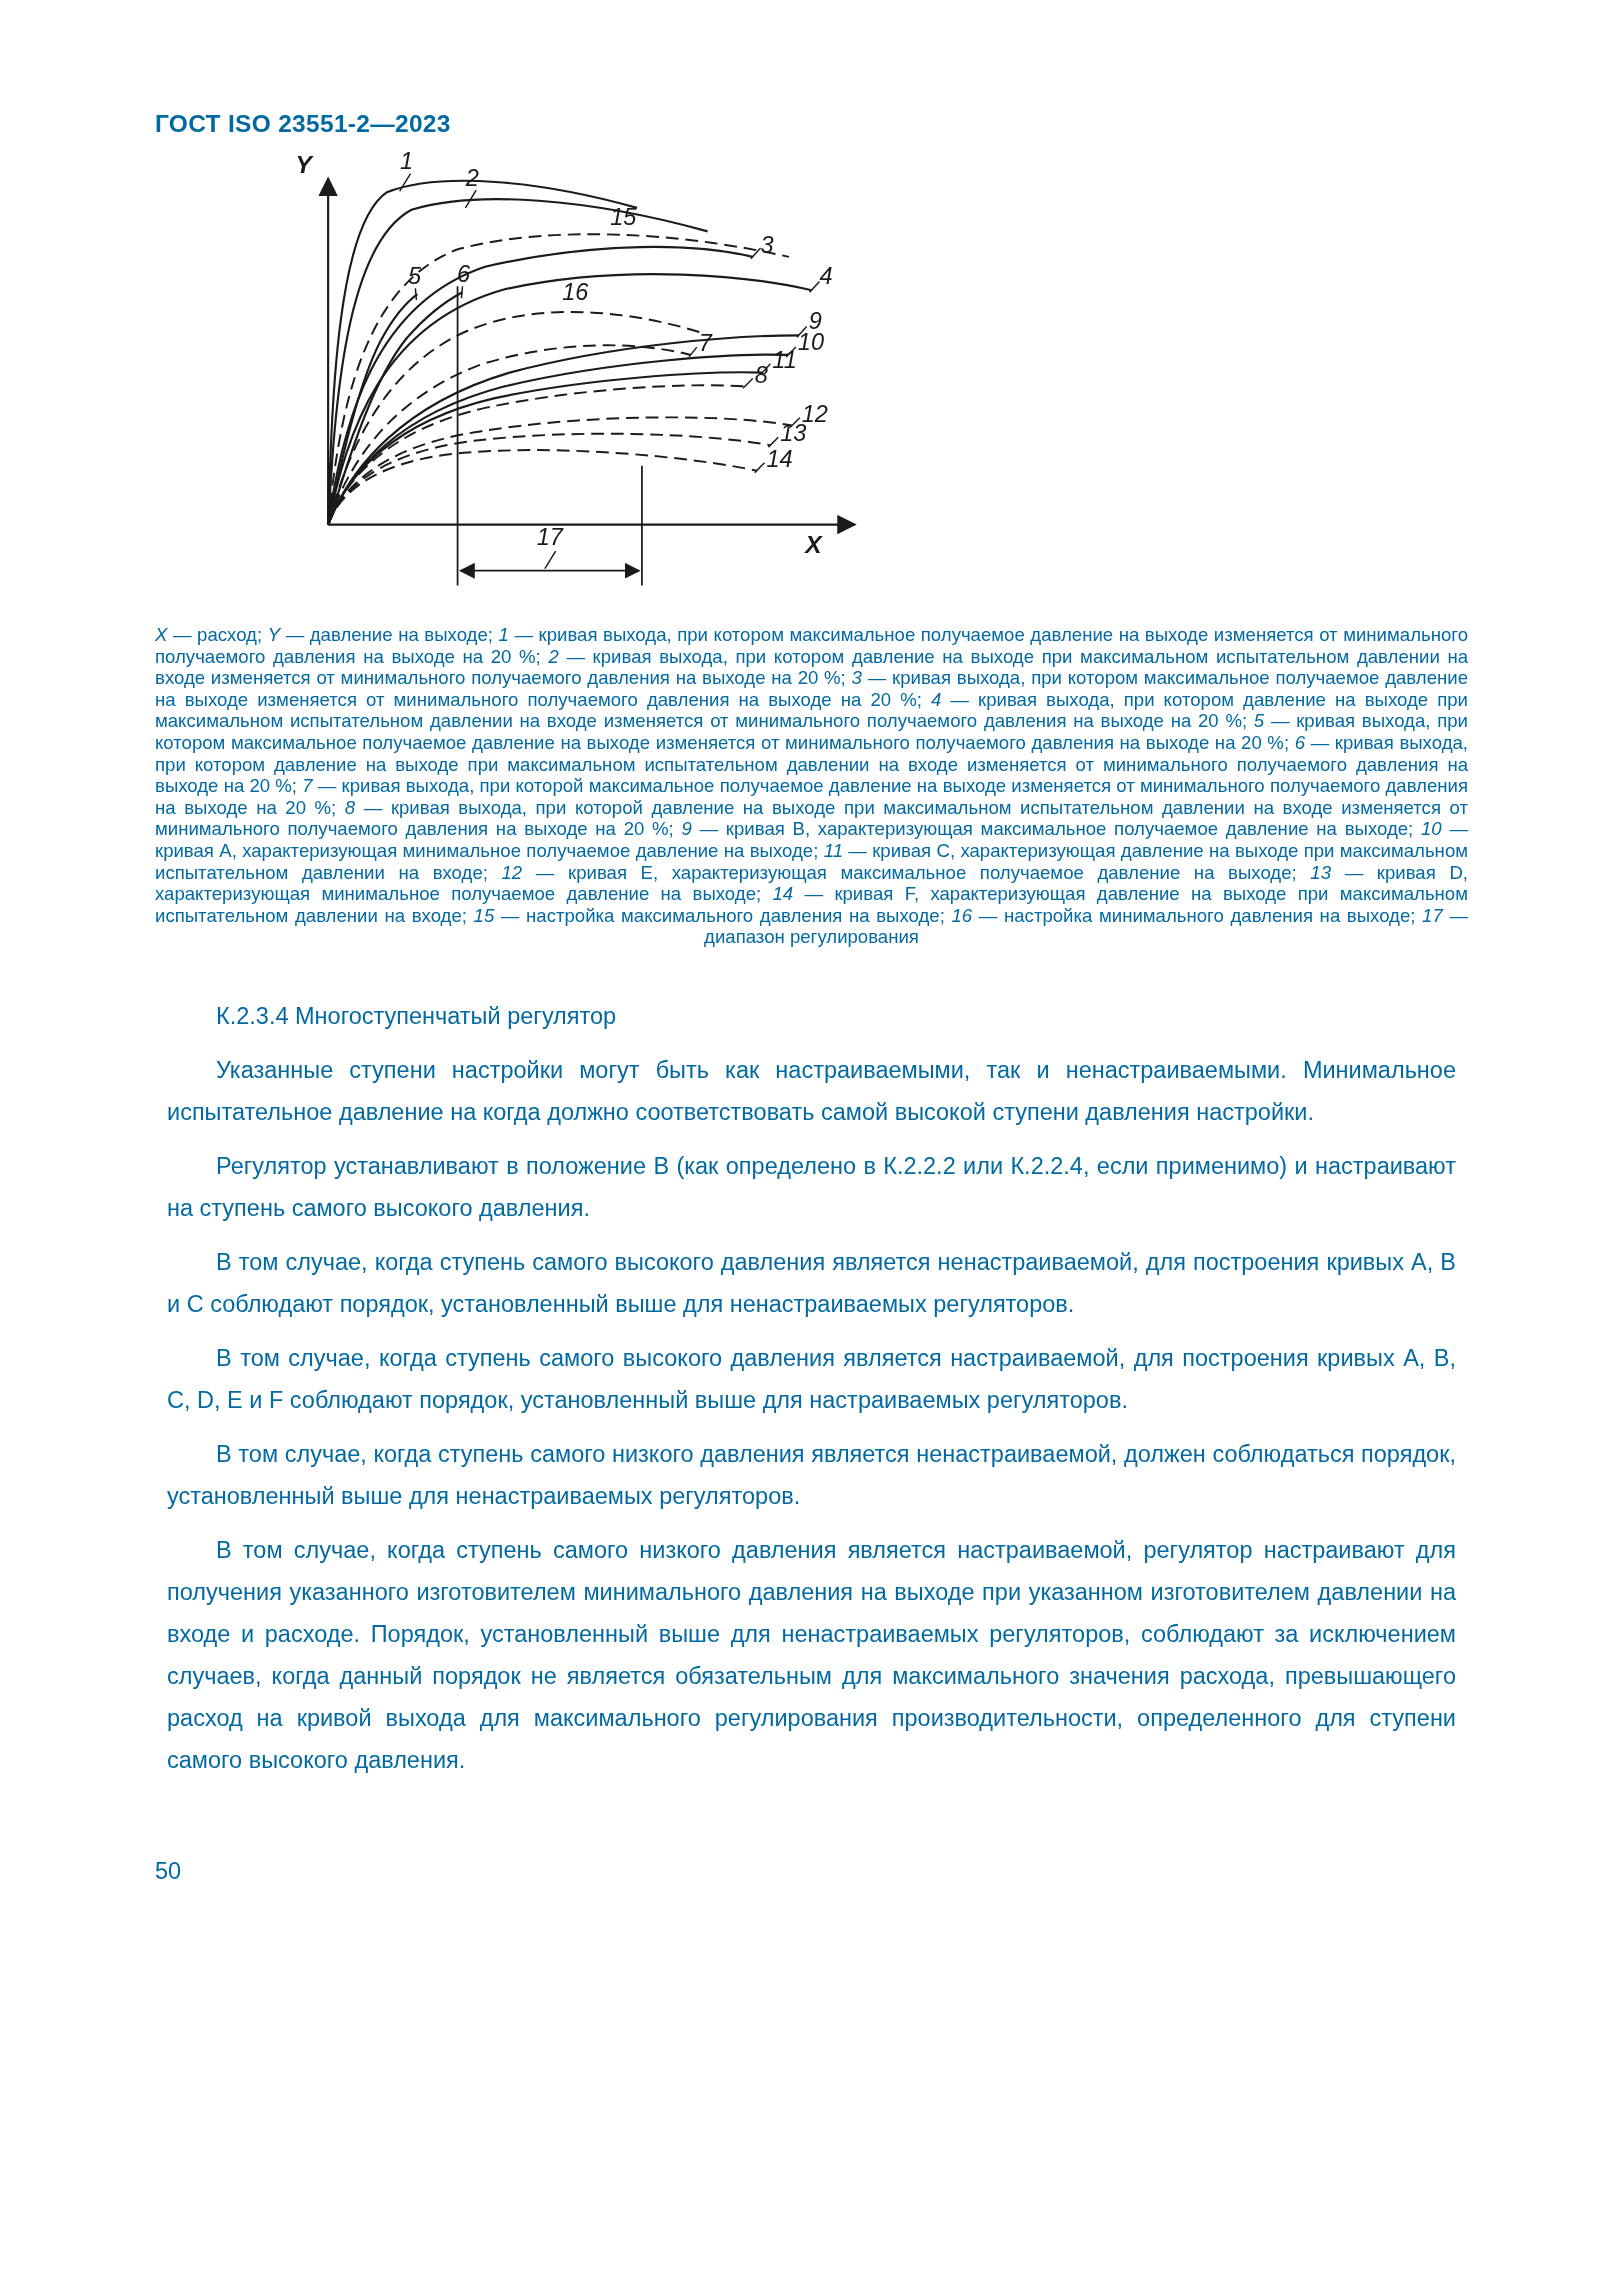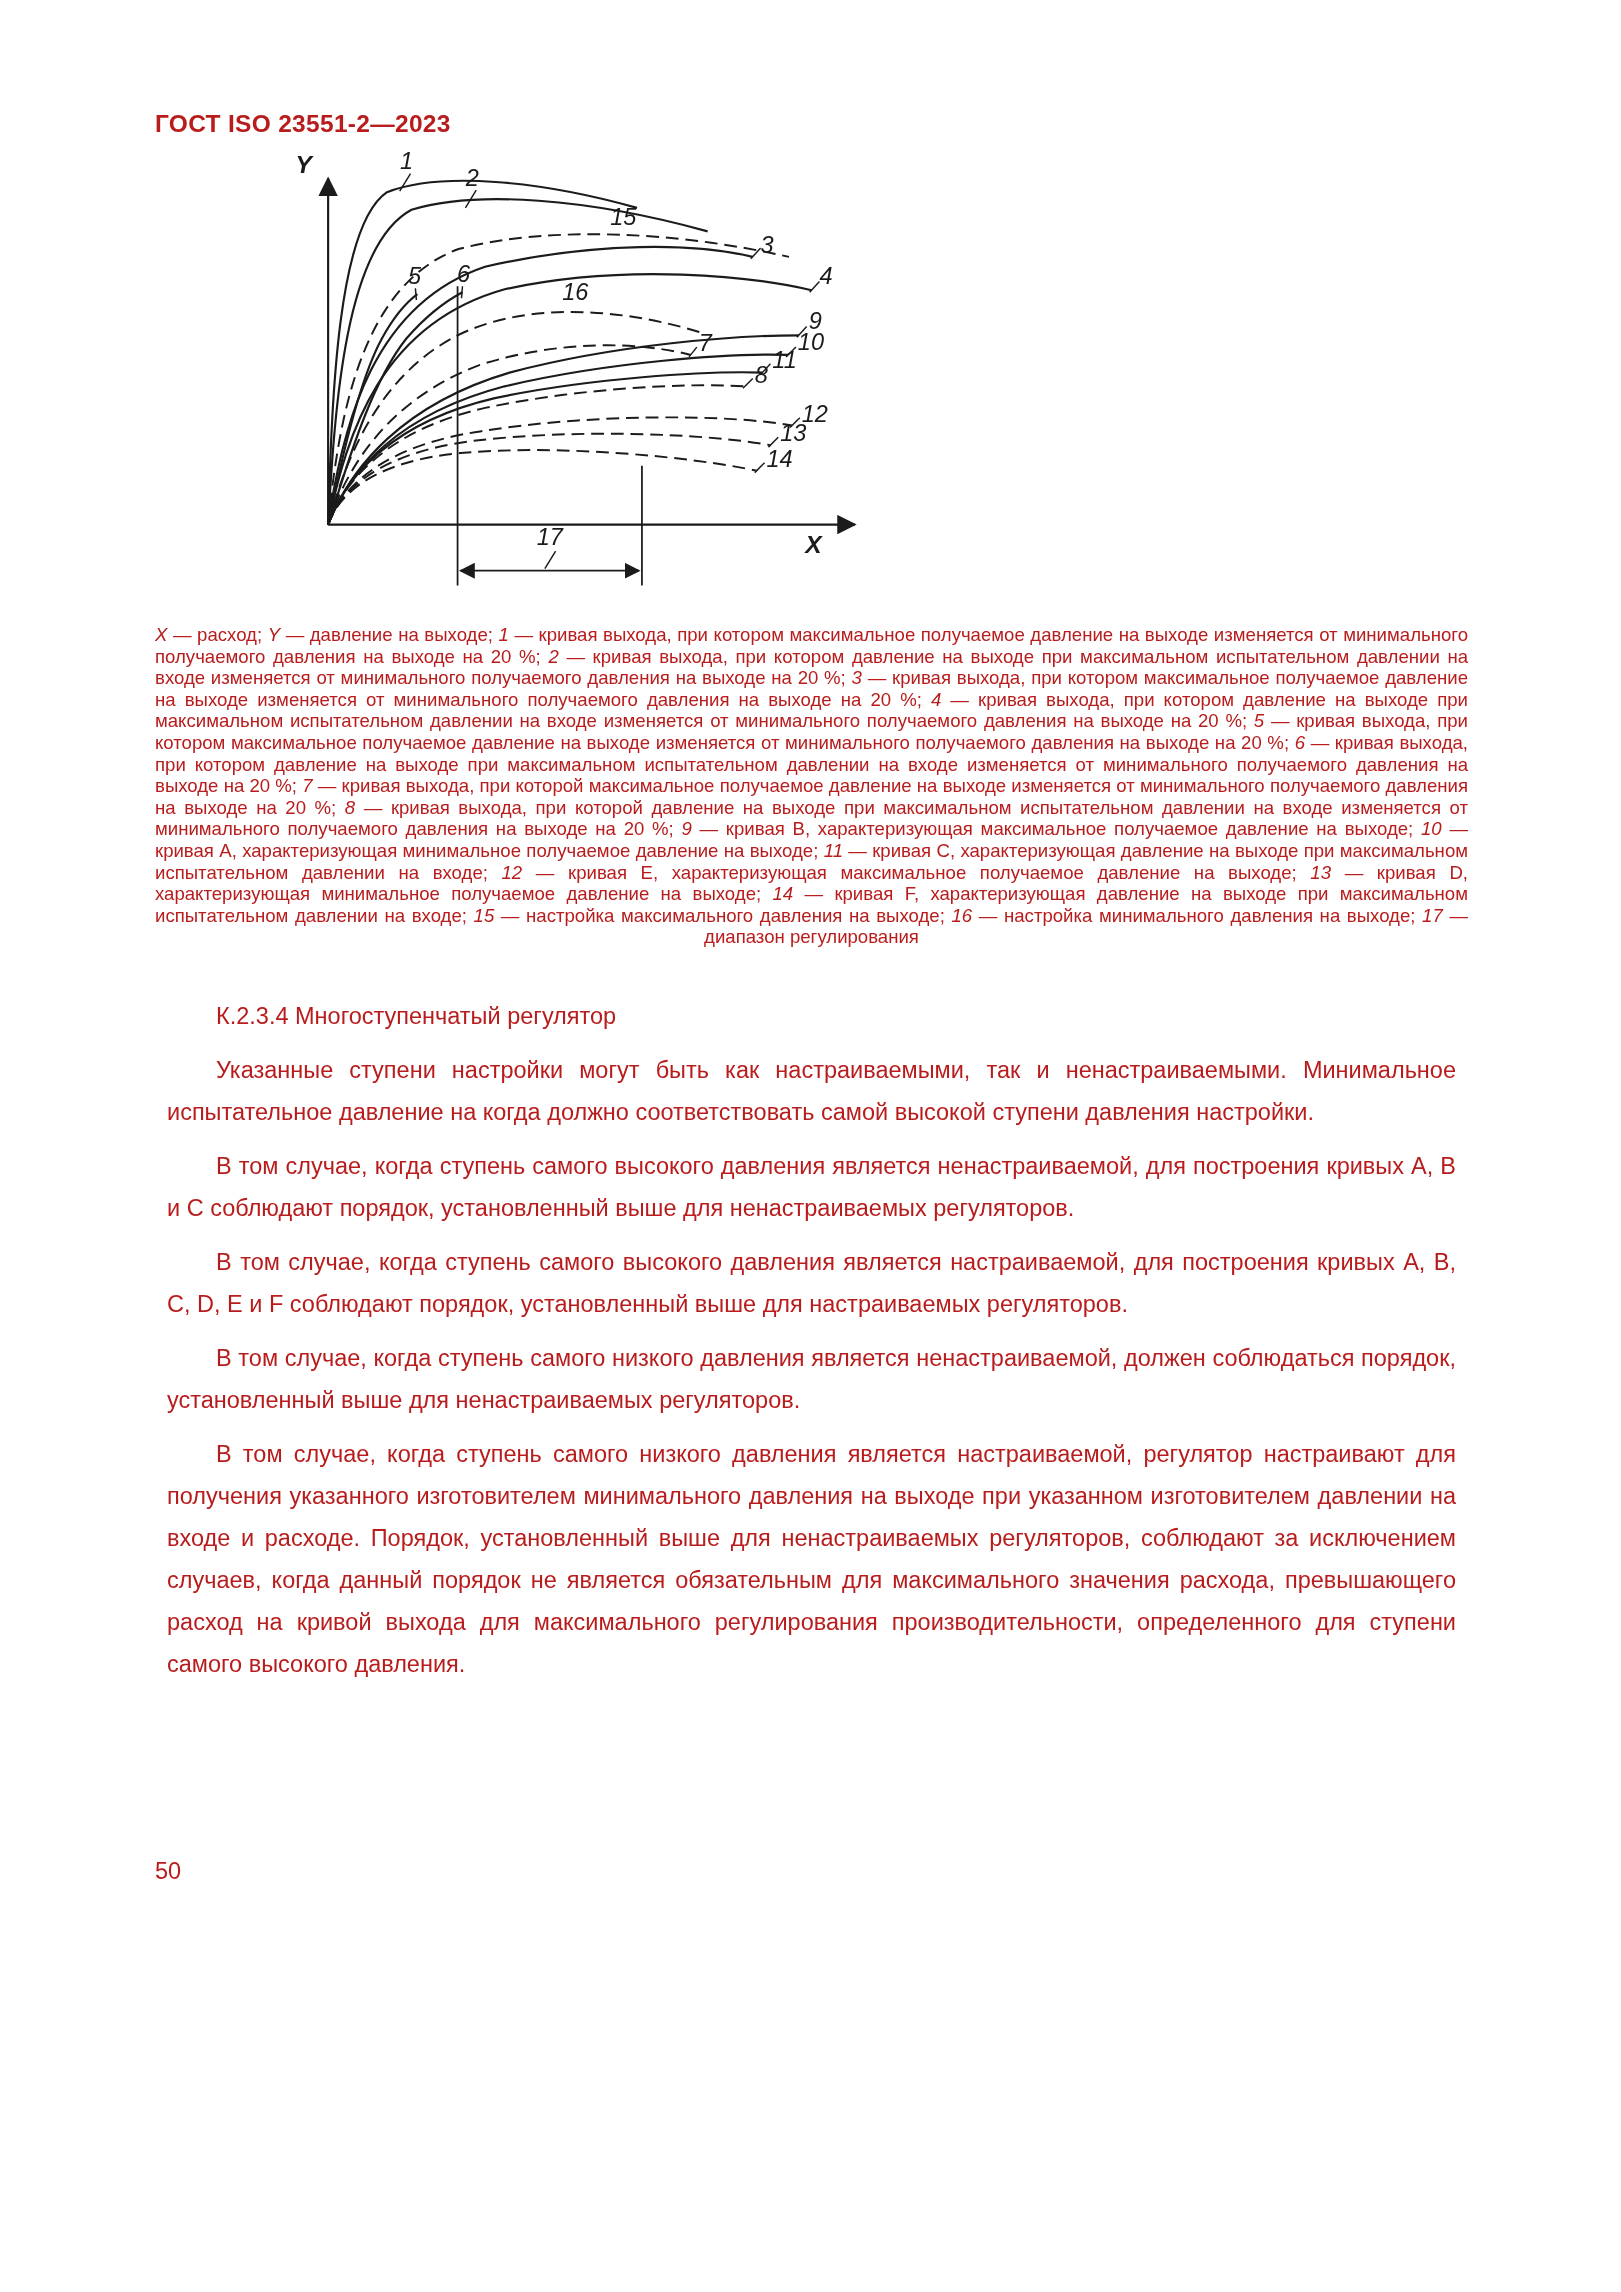--- a/index.html
+++ b/index.html
@@ -2,21 +2,21 @@
 <html lang="ru"><head>
 <meta charset="utf-8">
 <style>
   html, body { margin: 0; padding: 0; background: #ffffff; }
   .page {
     position: relative;
     width: 1621px;
     height: 2060px;
     background: #ffffff;
     font-family: "Liberation Sans", sans-serif;
-    color: #b91c1c;
+    color: #0369a1;
     overflow: hidden;
   }
   .doc-header {
     position: absolute;
     left: 155px;
     top: 110px;
     font-size: 24.5px;
     font-weight: bold;
     letter-spacing: 0.3px;
   }
@@ -165,20 +165,21 @@
       <text x="271" y="406" class="fig-label" text-anchor="middle">17</text>
     </svg>
   </div>
 
   <div class="figure-caption"><i>X</i> — расход; <i>Y</i> — давление на выходе; <i>1</i> — кривая выхода, при котором максимальное получаемое давление на выходе изменяется от минимального получаемого давления на выходе на 20 %; <i>2</i> — кривая выхода, при котором давление на выходе при максимальном испытательном давлении на входе изменяется от минимального получаемого давления на выходе на 20 %; <i>3</i> — кривая выхода, при котором максимальное получаемое давление на выходе изменяется от минимального получаемого давления на выходе на 20 %; <i>4</i> — кривая выхода, при котором давление на выходе при максимальном испытательном давлении на входе изменяется от минимального получаемого давления на выходе на 20 %; <i>5</i> — кривая выхода, при котором максимальное получаемое давление на выходе изменяется от минимального получаемого давления на выходе на 20 %; <i>6</i> — кривая выхода, при котором давление на выходе при максимальном испытательном давлении на входе изменяется от минимального получаемого давления на выходе на 20 %; <i>7</i> — кривая выхода, при которой максимальное получаемое давление на выходе изменяется от минимального получаемого давления на выходе на 20 %; <i>8</i> — кривая выхода, при которой давление на выходе при максимальном испытательном давлении на входе изменяется от минимального получаемого давления на выходе на 20 %; <i>9</i> — кривая B, характеризующая максимальное получаемое давление на выходе; <i>10</i> — кривая A, характеризующая минимальное получаемое давление на выходе; <i>11</i> — кривая C, характеризующая давление на выходе при максимальном испытательном давлении на входе; <i>12</i> — кривая E, характеризующая максимальное получаемое давление на выходе; <i>13</i> — кривая D, характеризующая минимальное получаемое давление на выходе; <i>14</i> — кривая F, характеризующая давление на выходе при максимальном испытательном давлении на входе; <i>15</i> — настройка максимального давления на выходе; <i>16</i> — настройка минимального давления на выходе; <i>17</i> — диапазон регулирования</div>
 
 
   <div class="content">
     <p class="section-heading">К.2.3.4 Многоступенчатый регулятор</p>
     <p>Указанные ступени настройки могут быть как настраиваемыми, так и ненастраиваемыми. Минимальное испытательное давление на когда должно соответствовать самой высокой ступени давления настройки.</p>
+    <p>Регулятор устанавливают в положение B (как определено в К.2.2.2 или К.2.2.4, если применимо) и настраивают на ступень самого высокого давления.</p>
     <p>В том случае, когда ступень самого высокого давления является ненастраиваемой, для построения кривых A, B и C соблюдают порядок, установленный выше для ненастраиваемых регуляторов.</p>
     <p>В том случае, когда ступень самого высокого давления является настраиваемой, для построения кривых A, B, C, D, E и F соблюдают порядок, установленный выше для настраиваемых регуляторов.</p>
     <p>В том случае, когда ступень самого низкого давления является ненастраиваемой, должен соблюдаться порядок, установленный выше для ненастраиваемых регуляторов.</p>
     <p>В том случае, когда ступень самого низкого давления является настраиваемой, регулятор настраивают для получения указанного изготовителем минимального давления на выходе при указанном изготовителем давлении на входе и расходе. Порядок, установленный выше для ненастраиваемых регуляторов, соблюдают за исключением случаев, когда данный порядок не является обязательным для максимального значения расхода, превышающего расход на кривой выхода для максимального регулирования производительности, определенного для ступени самого высокого давления.</p>
   </div>
 
   <div class="page-number">50</div>
 
 </div>
 

